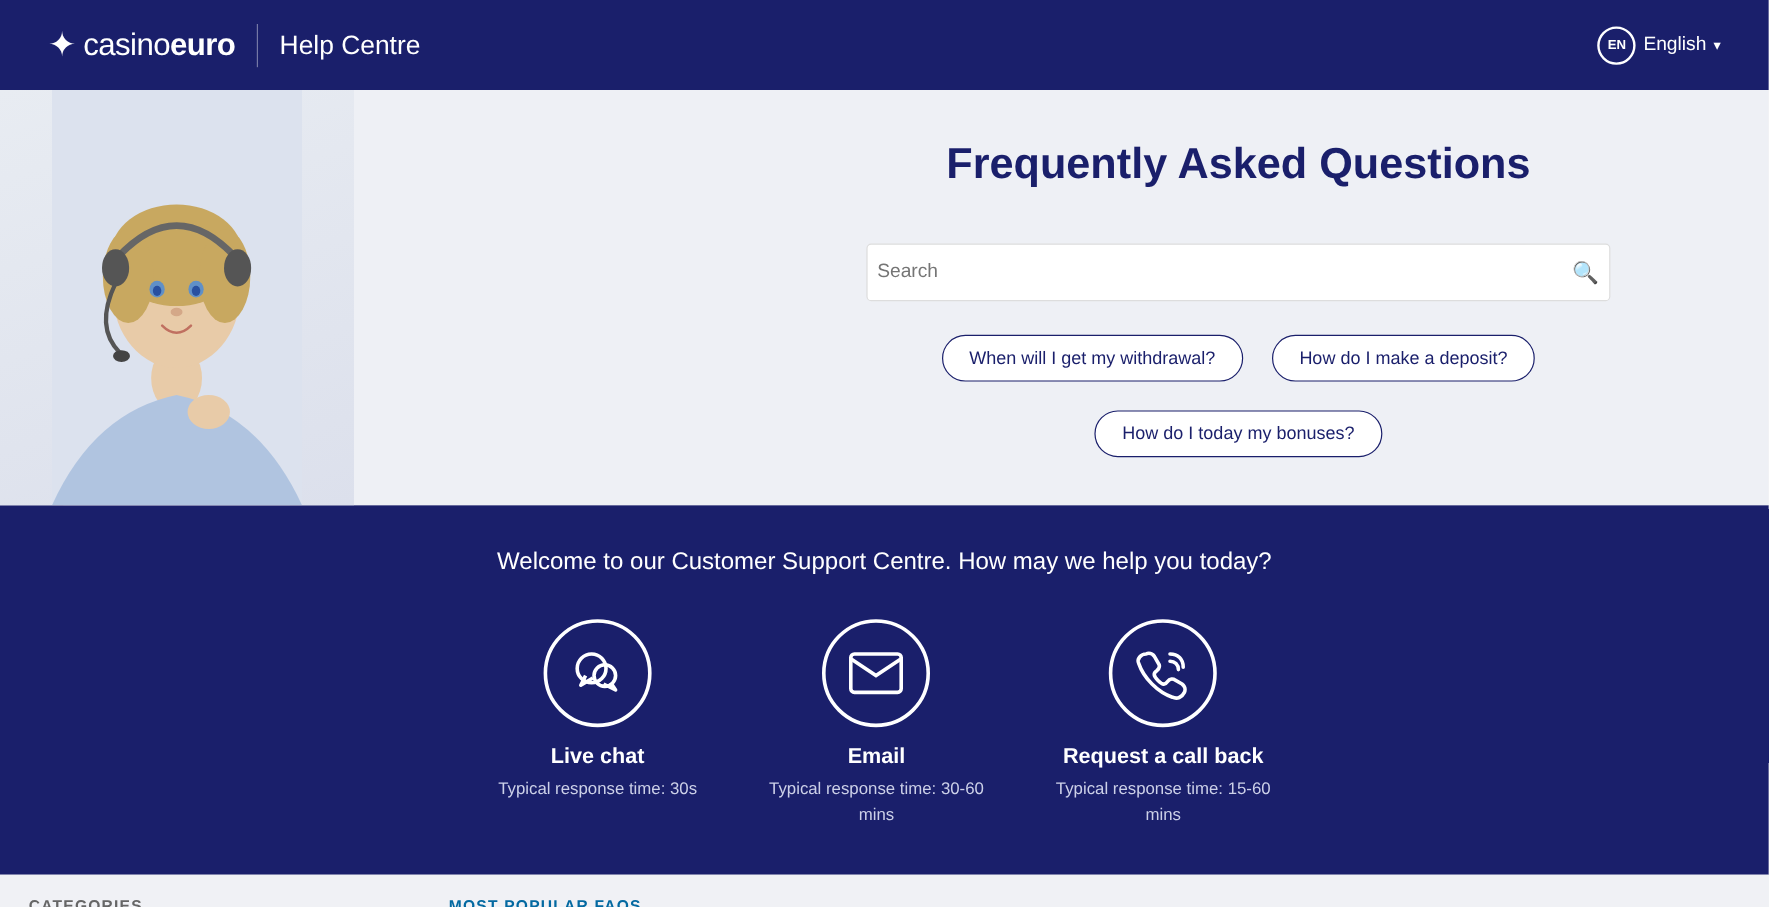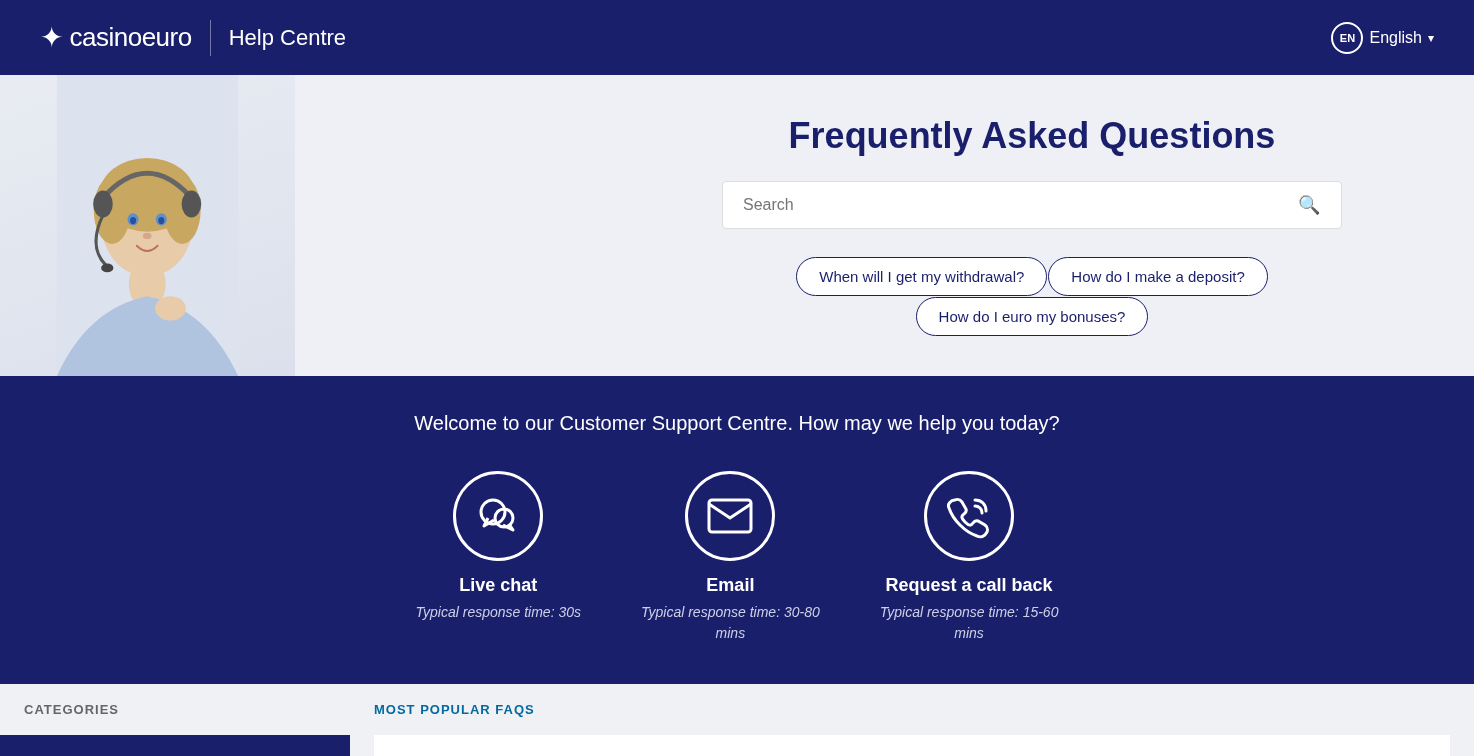--- a/index.html
+++ b/index.html
@@ -87,39 +87,40 @@
       margin-bottom: 24px;
       text-align: center;
     }
     .search-bar {
       width: 620px;
       display: flex;
       align-items: center;
       background: white;
       border: 1px solid #ddd;
       border-radius: 4px;
-      padding: 0 20px;
+      padding: 0 8px;
       margin-bottom: 28px;
+      margin-top: 22px;
     }
     .search-input {
       flex: 1;
       border: none;
       outline: none;
       font-size: 16px;
       color: #999;
       padding: 14px 0;
       background: transparent;
     }
     .search-icon {
       color: #aaa;
       font-size: 18px;
     }
     .quick-links {
       display: flex;
-      gap: 1px;
+      gap: 24px;
       flex-wrap: wrap;
       justify-content: center;
     }
     .quick-link {
       background: white;
       border: 1.5px solid #1a1f6b;
       border-radius: 24px;
       padding: 10px 22px;
       color: #1a1f6b;
       font-size: 15px;
@@ -166,21 +167,20 @@
       color: white;
       font-size: 18px;
       font-weight: bold;
       margin-bottom: 6px;
     }
     .support-option-desc {
       color: #ccd0e8;
       font-size: 14px;
       text-align: center;
       line-height: 1.5;
-      font-style: italic;
     }
 
     
     .bottom-section {
       display: flex;
       background: #f0f1f5;
       min-height: 200px;
     }
     .categories-panel {
       width: 350px;
@@ -253,21 +253,21 @@
     }
   </style>
 </head>
 <body>
 
 <header class="header">
   <div class="header-left">
     <div class="logo">
       <span class="logo-star">✦</span>
       <span class="logo-text">
-        <span>casino</span><span style="font-weight:normal">euro</span>
+        <span>casino</span><span style="font-weight:bold">euro</span>
       </span>
     </div>
     <div class="header-divider"></div>
     <span class="help-centre-title">Help Centre</span>
   </div>
   <div class="lang-selector">
     <div class="lang-circle">EN</div>
     <span class="lang-name">English</span>
     <span class="lang-chevron">▾</span>
   </div>
@@ -313,21 +313,21 @@
   </div>
   <div class="hero-content">
     <h1 class="hero-title">Frequently Asked Questions</h1>
     <div class="search-bar">
       <input class="search-input" type="text" placeholder="Search" style="">
       <span class="search-icon">🔍</span>
     </div>
     <div class="quick-links">
       <button class="quick-link">When will I get my withdrawal?</button>
       <button class="quick-link">How do I make a deposit?</button>
-      <button class="quick-link">How do I euro my bonuses?</button>
+      <button class="quick-link">How do I today my bonuses?</button>
     </div>
   </div>
 </div>
 
 <div class="support-banner">
   <p class="support-banner-text">Welcome to our Customer Support Centre. How may we help you today?</p>
   <div class="support-options">
 
     <div class="support-option">
       <div class="support-icon-circle">
@@ -343,21 +343,21 @@
     </div>
 
     <div class="support-option">
       <div class="support-icon-circle">
         <svg width="48" height="40" viewBox="0 0 48 40" fill="none" xmlns="http://www.w3.org/2000/svg">
           <rect x="3" y="4" width="42" height="32" rx="3" stroke="white" stroke-width="3" fill="none"></rect>
           <path d="M3 8 L24 22 L45 8" stroke="white" stroke-width="3" fill="none"></path>
         </svg>
       </div>
       <span class="support-option-title">Email</span>
-      <span class="support-option-desc" style="white-space:pre-line">Typical response time: 30-80
+      <span class="support-option-desc" style="white-space:pre-line">Typical response time: 30-60
 mins</span>
     </div>
 
     <div class="support-option">
       <div class="support-icon-circle">
         <svg width="48" height="48" viewBox="0 0 48 48" fill="none" xmlns="http://www.w3.org/2000/svg">
           <path d="M10 8 C10 8 14 6 17 10 L21 17 C21 17 22 20 19 22 C16 24 16 26 20 30 C24 34 26 34 28 31 C30 28 33 29 33 29 L40 33 C44 36 42 40 42 40 C40 44 36 46 32 44 C20 40 8 28 4 16 C2 12 6 8 10 8 Z" stroke="white" stroke-width="3" fill="none"></path>
           <path d="M30 8 C30 8 35 8 38 11 C41 14 41 19 41 19" stroke="white" stroke-width="3" stroke-linecap="round" fill="none"></path>
           <path d="M30 14 C30 14 33 14 35 16 C37 18 37 21 37 21" stroke="white" stroke-width="3" stroke-linecap="round" fill="none"></path>
         </svg>

